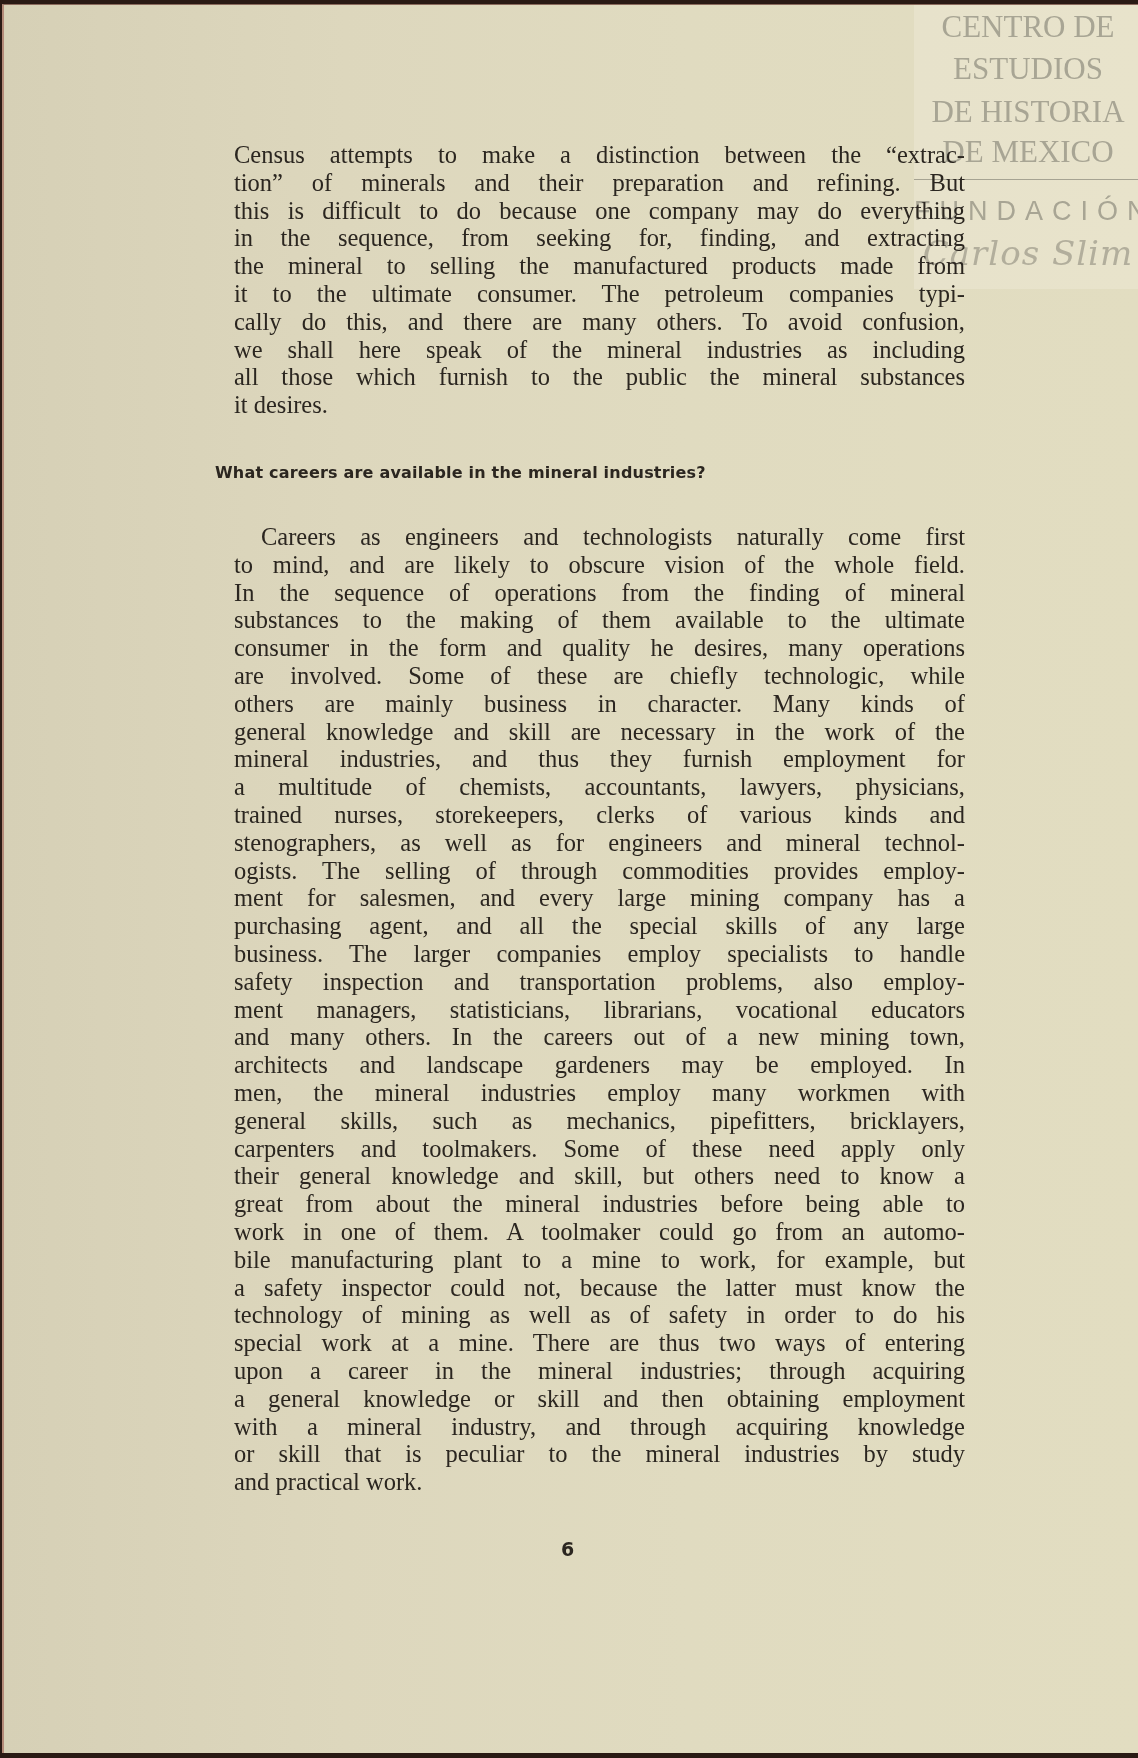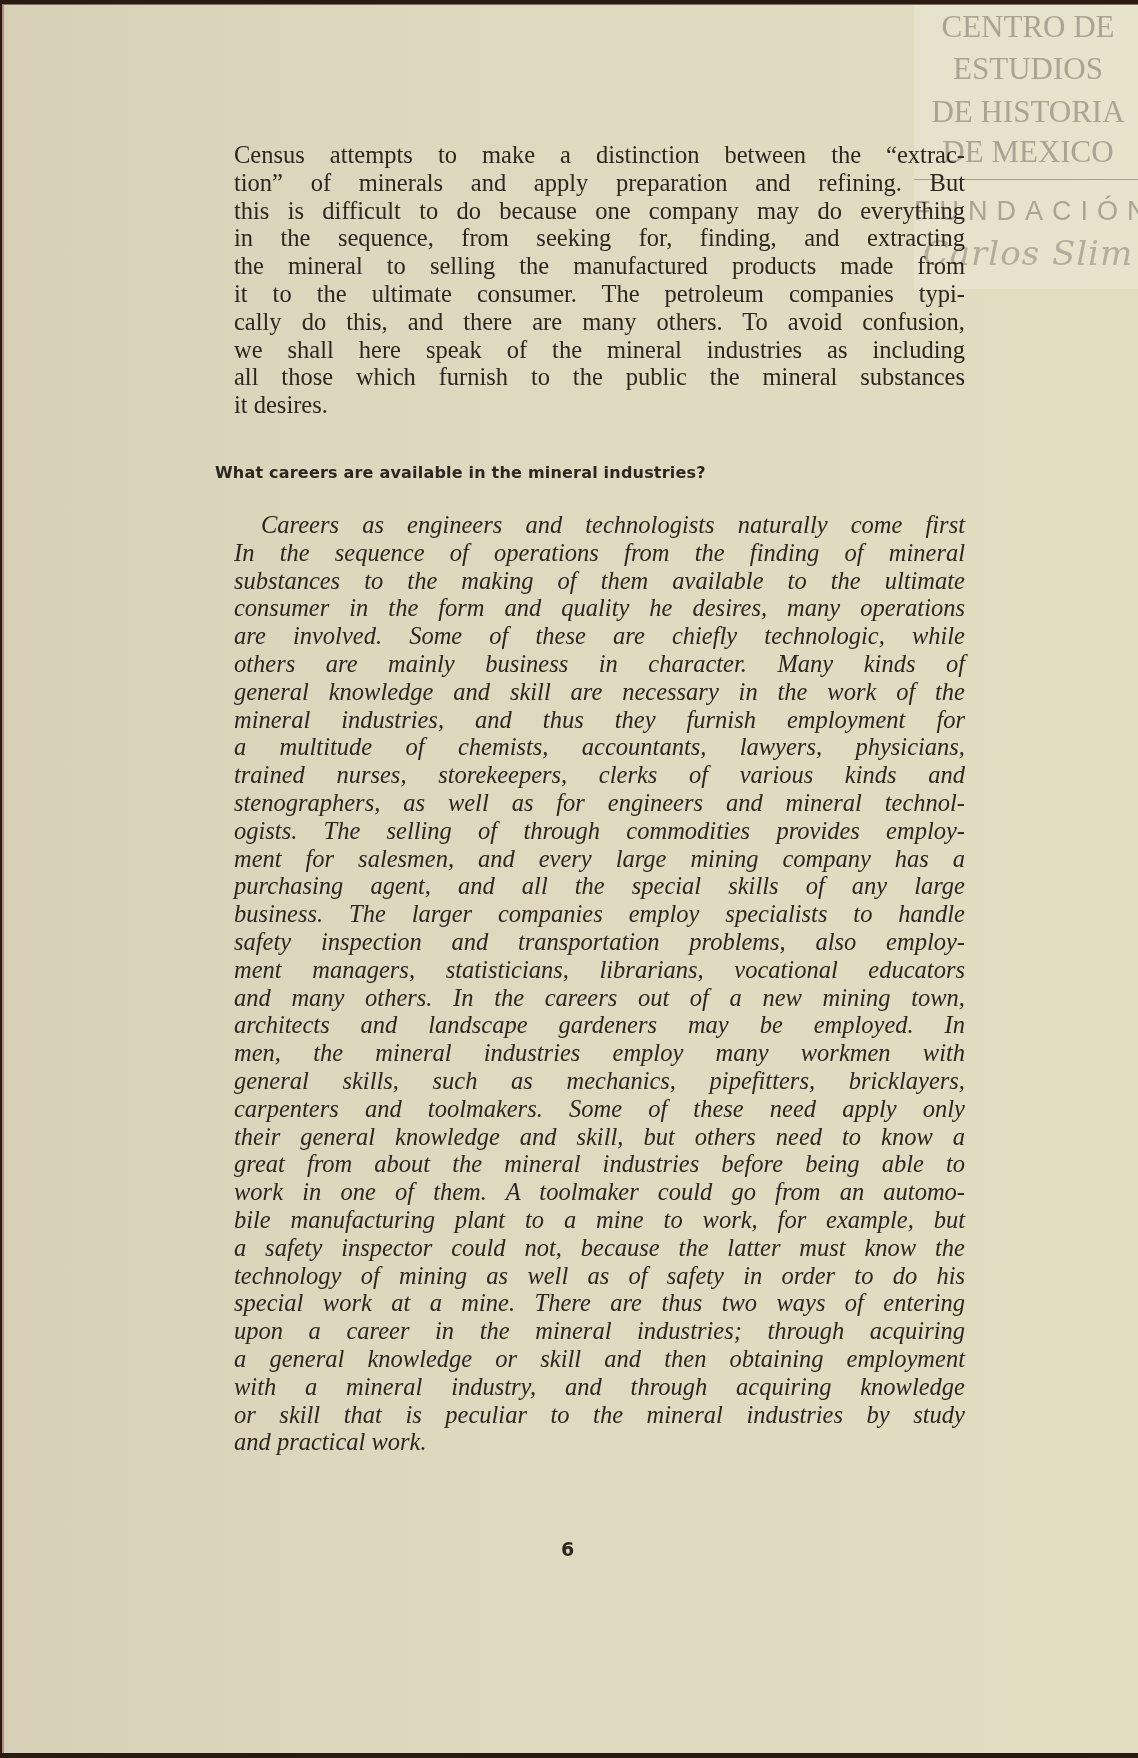--- a/index.html
+++ b/index.html
@@ -104,22 +104,21 @@
       left: 211px;
       top: 458px;
       font-family: "DejaVu Sans", "Liberation Sans", sans-serif;
       font-weight: bold;
       font-size: 16px;
       color: #2b2620;
       white-space: nowrap;
       letter-spacing: 0.2px;
     }
     .para2 {
-      top: 506px;
-      font-style: italic;
+      top: 518px;
     }
     .line.indent {
       padding-left: 27px;
     }
     .page-number {
       position: absolute;
       left: 557px;
       top: 1533px;
       font-family: "DejaVu Sans", "Liberation Sans", sans-serif;
       font-weight: bold;
@@ -137,35 +136,36 @@
     <div class="wm-line" style="top:44px;">ESTUDIOS</div>
     <div class="wm-line" style="top:87px;">DE HISTORIA</div>
     <div class="wm-line" style="top:127px;">DE MEXICO</div>
     <div class="wm-divider"></div>
     <div class="wm-fund">FUNDACIÓN</div>
     <div class="wm-sign">Carlos Slim</div>
   </div>
 
   <div class="text-block para1">
     <span class="line">Census attempts to make a distinction between the “extrac-</span>
-    <span class="line">tion” of minerals and apply preparation and refining.  But</span>
+    <span class="line">tion” of minerals and their preparation and refining.  But</span>
     <span class="line">this is difficult to do because one company may do everything</span>
     <span class="line">in the sequence, from seeking for, finding, and extracting</span>
     <span class="line">the mineral to selling the manufactured products made from</span>
     <span class="line">it to the ultimate consumer.  The petroleum companies typi-</span>
     <span class="line">cally do this, and there are many others.  To avoid confusion,</span>
     <span class="line">we shall here speak of the mineral industries as including</span>
     <span class="line">all those which furnish to the public the mineral substances</span>
     <span class="line last">it desires.</span>
   </div>
 
   <div class="heading">What careers are available in the mineral industries?</div>
 
   <div class="text-block para2">
     <span class="line indent">Careers as engineers and technologists naturally come first</span>
+    <span class="line">to mind, and are likely to obscure vision of the whole field.</span>
     <span class="line">In the sequence of operations from the finding of mineral</span>
     <span class="line">substances to the making of them available to the ultimate</span>
     <span class="line">consumer in the form and quality he desires, many operations</span>
     <span class="line">are involved.  Some of these are chiefly technologic, while</span>
     <span class="line">others are mainly business in character.  Many kinds of</span>
     <span class="line">general knowledge and skill are necessary in the work of the</span>
     <span class="line">mineral industries, and thus they furnish employment for</span>
     <span class="line">a multitude of chemists, accountants, lawyers, physicians,</span>
     <span class="line">trained nurses, storekeepers, clerks of various kinds and</span>
     <span class="line">stenographers, as well as for engineers and mineral technol-</span>

